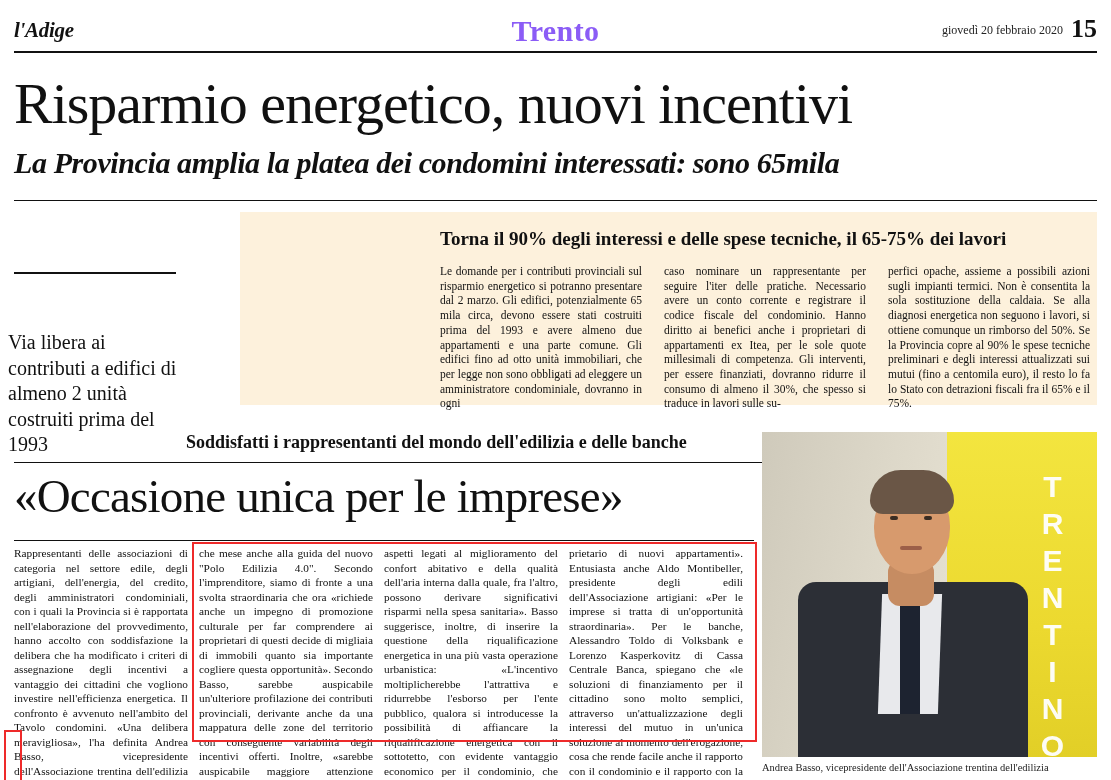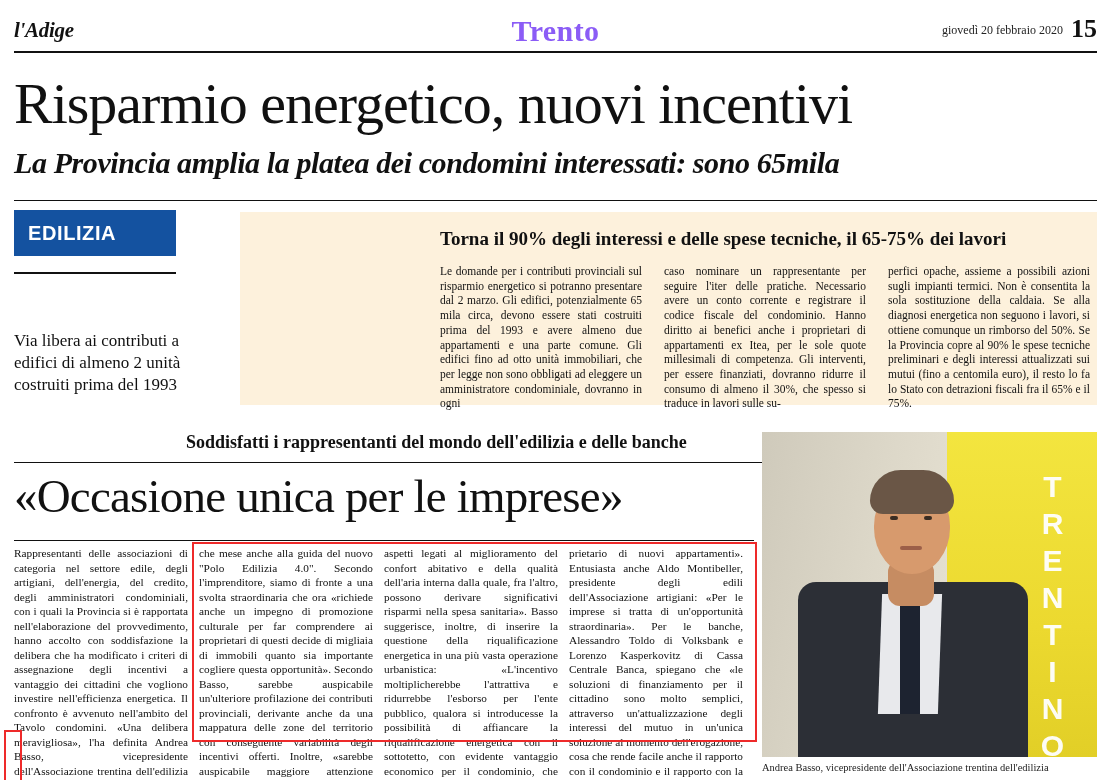--- a/index.html
+++ b/index.html
@@ -61,22 +61,22 @@
   }
   .edilizia-badge span{
     position:absolute;left:14px;top:12px;
     color:#fff;font-weight:700;font-size:20px;letter-spacing:0.6px;
     font-family:"Liberation Sans", sans-serif;
   }
   .edilizia-rule{
     position:absolute;left:14px;top:272px;width:162px;height:2px;background:#111;
   }
   .edilizia-kicker{
-    position:absolute;left:14px;top:330px;width:180px;
-    font-size:17px;line-height:1.28;
+    position:absolute;left:8px;top:330px;width:180px;
+    font-size:20px;line-height:1.28;
   }
 
   
   .photo-boiler{
     position:absolute;left:240px;top:212px;width:192px;height:192px;
     overflow:hidden;background:#b9b5ad;
   }
   .photo-boiler .wall{position:absolute;inset:0;background:linear-gradient(180deg,#cfcbc4 0%,#bdb9b1 55%,#a9a49c 100%);}
   .photo-boiler .unit{position:absolute;left:54px;top:8px;width:86px;height:110px;background:linear-gradient(180deg,#f2f2f0 0%,#dedddb 70%,#c9c8c5 100%);border:1px solid #b0afac;}
   .photo-boiler .unit-top{position:absolute;left:54px;top:8px;width:86px;height:16px;background:#2a5aa8;}
@@ -194,23 +194,20 @@
     <div class="section-title">Trento</div>
     <div class="date">giovedì 20 febbraio 2020</div>
     <div class="pagenum">15</div>
   </div>
   <div class="rule-top"></div>
 
   <div class="headline">Risparmio energetico, nuovi incentivi</div>
   <div class="subhead">La Provincia amplia la platea dei condomini interessati: sono 65mila</div>
   <div class="rule-under-sub"></div>
 
-  <div class="edilizia-badge">
-    <span>EDILIZIA</span>
-  </div>
   <div class="edilizia-rule"></div>
   <div class="edilizia-kicker">Via libera ai contributi a edifici di almeno 2 unità costruiti prima del 1993</div>
 
   <div class="beigebox">
     <div class="box-title">Torna il 90% degli interessi e delle spese tecniche, il 65-75% dei lavori</div>
     <div class="box-cols">
       <div class="col">Le domande per i contributi provinciali sul risparmio energetico si potranno presentare dal 2 marzo. Gli edifici, potenzialmente 65 mila circa, devono essere stati costruiti prima del 1993 e avere almeno due appartamenti e una parte comune. Gli edifici fino ad otto unità immobiliari, che per legge non sono obbligati ad eleggere un amministratore condominiale, dovranno in ogni</div>
       <div class="col">caso nominare un rappresentante per seguire l'iter delle pratiche. Necessario avere un conto corrente e registrare il codice fiscale del condominio. Hanno diritto ai benefici anche i proprietari di appartamenti ex Itea, per le sole quote millesimali di competenza. Gli interventi, per essere finanziati, dovranno ridurre il consumo di almeno il 30%, che spesso si traduce in lavori sulle su-</div>
       <div class="col">perfici opache, assieme a possibili azioni sugli impianti termici. Non è consentita la sola sostituzione della caldaia. Se alla diagnosi energetica non seguono i lavori, si ottiene comunque un rimborso del 50%. Se la Provincia copre al 90% le spese tecniche preliminari e degli interessi attualizzati sui mutui (fino a centomila euro), il resto lo fa lo Stato con detrazioni fiscali fra il 65% e il 75%.</div>
     </div>

